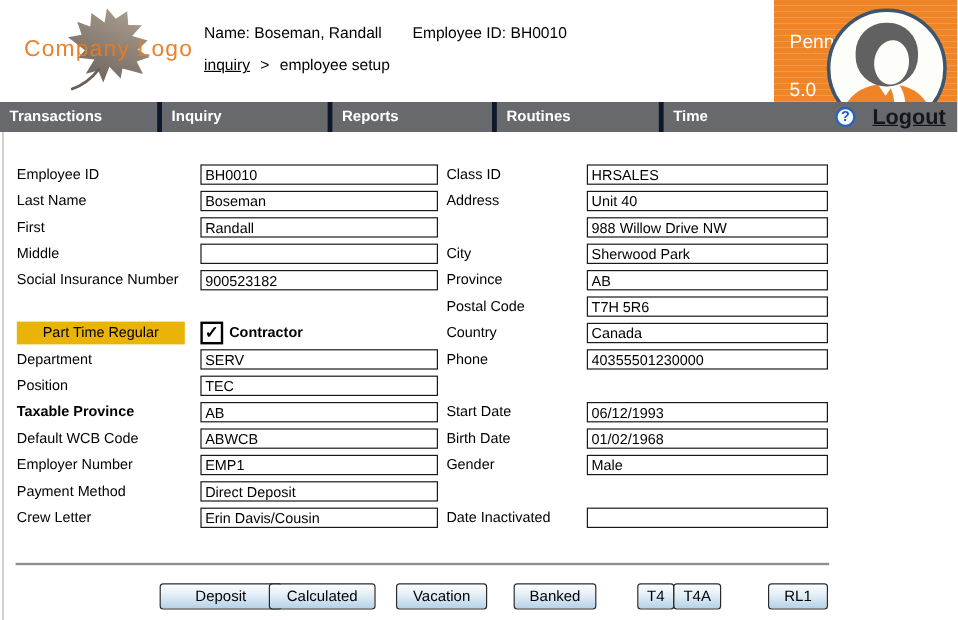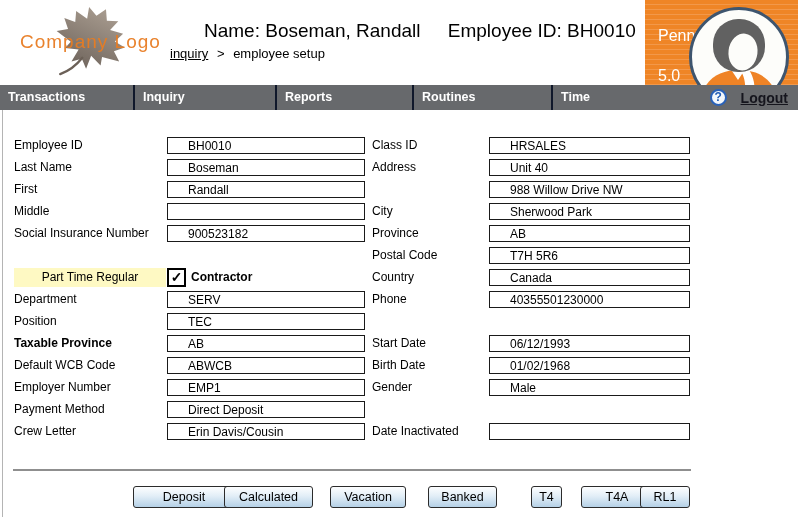--- a/index.html
+++ b/index.html
@@ -19,78 +19,78 @@
   
   .header { position:absolute; left:0; top:0; width:798px; height:85px; background:#fff; }
   .logo { position:absolute; left:10px; top:4px; width:160px; height:80px; }
   .logo svg { position:absolute; left:0; top:0; }
   .logo-text {
     position:absolute; left:10px; top:27px;
     font-size:19px; letter-spacing:1px; color:#e87c22; opacity:.95;
     white-space:nowrap;
   }
   .hdr-info { position:absolute; left:170px; top:0; }
-  .hdr-line1 { position:absolute; left:0; top:20px; width:470px; font-size:19px; white-space:nowrap;margin-left:34px; }
+  .hdr-line1 { position:absolute; left:0; top:20px; width:470px; font-size:13px; white-space:nowrap; }
   .hdr-name { margin-right:22px; }
   .hdr-crumb { position:absolute; left:0; top:46px; font-size:13px; white-space:nowrap; }
   .crumb-link { text-decoration:underline; color:#000; cursor:pointer; }
   .crumb-sep { margin:0 5px; }
 
   .brandbox {
     position:absolute; left:645px; top:0; width:153px; height:85px;
     background: repeating-linear-gradient(180deg, #ef8526 0px, #ef8526 4px, #f2984a 4px, #f2984a 5px);
     overflow:hidden;
   }
   .brand-name { position:absolute; left:13px; top:6px; color:#fff; font-size:16px; line-height:20px; white-space:pre-line; }
   .avatar { position:absolute; left:42px; top:5px; }
 
   
   .nav {
     position:absolute; left:0; top:85px; width:798px; height:25px;
     background:#67696c; z-index:5; display:flex; align-items:stretch;
   }
   .nav-item {
     color:#fff; font-size:12.5px; font-weight:bold;
-    padding:5px 0 0 8px; border-right:2px solid #0f172a; cursor:pointer;
+    padding:5px 0 0 8px; border-right:4px solid #0f172a; cursor:pointer;
   }
   .nav-item:nth-child(1){ width:135px; }
   .nav-item:nth-child(2){ width:142px; }
   .nav-item:nth-child(3){ width:137px; }
   .nav-item:nth-child(4){ width:139px; }
   .nav-item:nth-child(5){ width:112px; border-right:none; }
   .nav-right { margin-left:auto; display:flex; align-items:center; gap:14px; padding-right:10px; }
   .help {
     width:17px; height:17px; border-radius:50%;
     background:#f4f8fc; border:2px solid #2a62b8;
     color:#1f5bb5; font-weight:bold; font-size:12px; line-height:13px;
     text-align:center; cursor:pointer; display:inline-block;
   }
   .logout {
-    color:#15151d; font-size:14px; font-weight:bold;
+    color:#15151d; font-size:18px; font-weight:bold;
     text-decoration:underline; cursor:pointer;
   }
 
   
   .row { position:absolute; left:0; width:798px; height:18px; }
   .lbl { position:absolute; font-size:12px; line-height:17px; white-space:nowrap; }
   .lbl-l { left:14px; }
   .lbl-r { left:372px; }
   .lbl-bold { font-weight:bold; }
   .inp {
     position:absolute; top:0; height:17px;
     border:1px solid #1a1a1a; background:#fff;
     font-family:"Liberation Sans", sans-serif; font-size:12px;
-    padding:0 20px; color:#000; border-radius:0; outline:none;
+    padding:0 3px; color:#000; border-radius:0; outline:none;
   }
   .inp-l { left:167px; width:198px; }
   .inp-r { left:489px; width:201px; }
 
   .ptr-btn {
-    position:absolute; left:14px; top:-1px; width:152px; height:19px;
-    background:#fef9c3; text-align:center; font-size:12px; line-height:19px;
+    position:absolute; left:14px; top:-1px; width:140px; height:19px;
+    background:#eab308; text-align:center; font-size:12px; line-height:19px;
     cursor:pointer;
   }
   .checkbox {
     position:absolute; left:167px; top:-1px; width:19px; height:19px;
     border:2px solid #000; background:#fff; text-align:center;
     font-size:14px; font-weight:bold; line-height:15px; cursor:pointer;
   }
   .chk-lbl { left:191px;font-weight:bold; }
 
   .divider { position:absolute; left:13px; top:469px; width:678px; height:2px; background:#8f8f8f; }
@@ -270,15 +270,15 @@
   </div>
 
 
   <div class="divider"></div>
 
   <button class="fbtn" style="left:133px;width:102px">Deposit</button>
   <button class="fbtn" style="left:224px;width:89px">Calculated</button>
   <button class="fbtn" style="left:330px;width:76px">Vacation</button>
   <button class="fbtn" style="left:428px;width:69px">Banked</button>
   <button class="fbtn" style="left:531px;width:31px">T4</button>
-  <button class="fbtn" style="left:581px;width:72px">T4A</button>
+  <button class="fbtn" style="left:561px;width:40px">T4A</button>
   <button class="fbtn" style="left:640px;width:50px">RL1</button>
 </div>
 
 </body></html>

